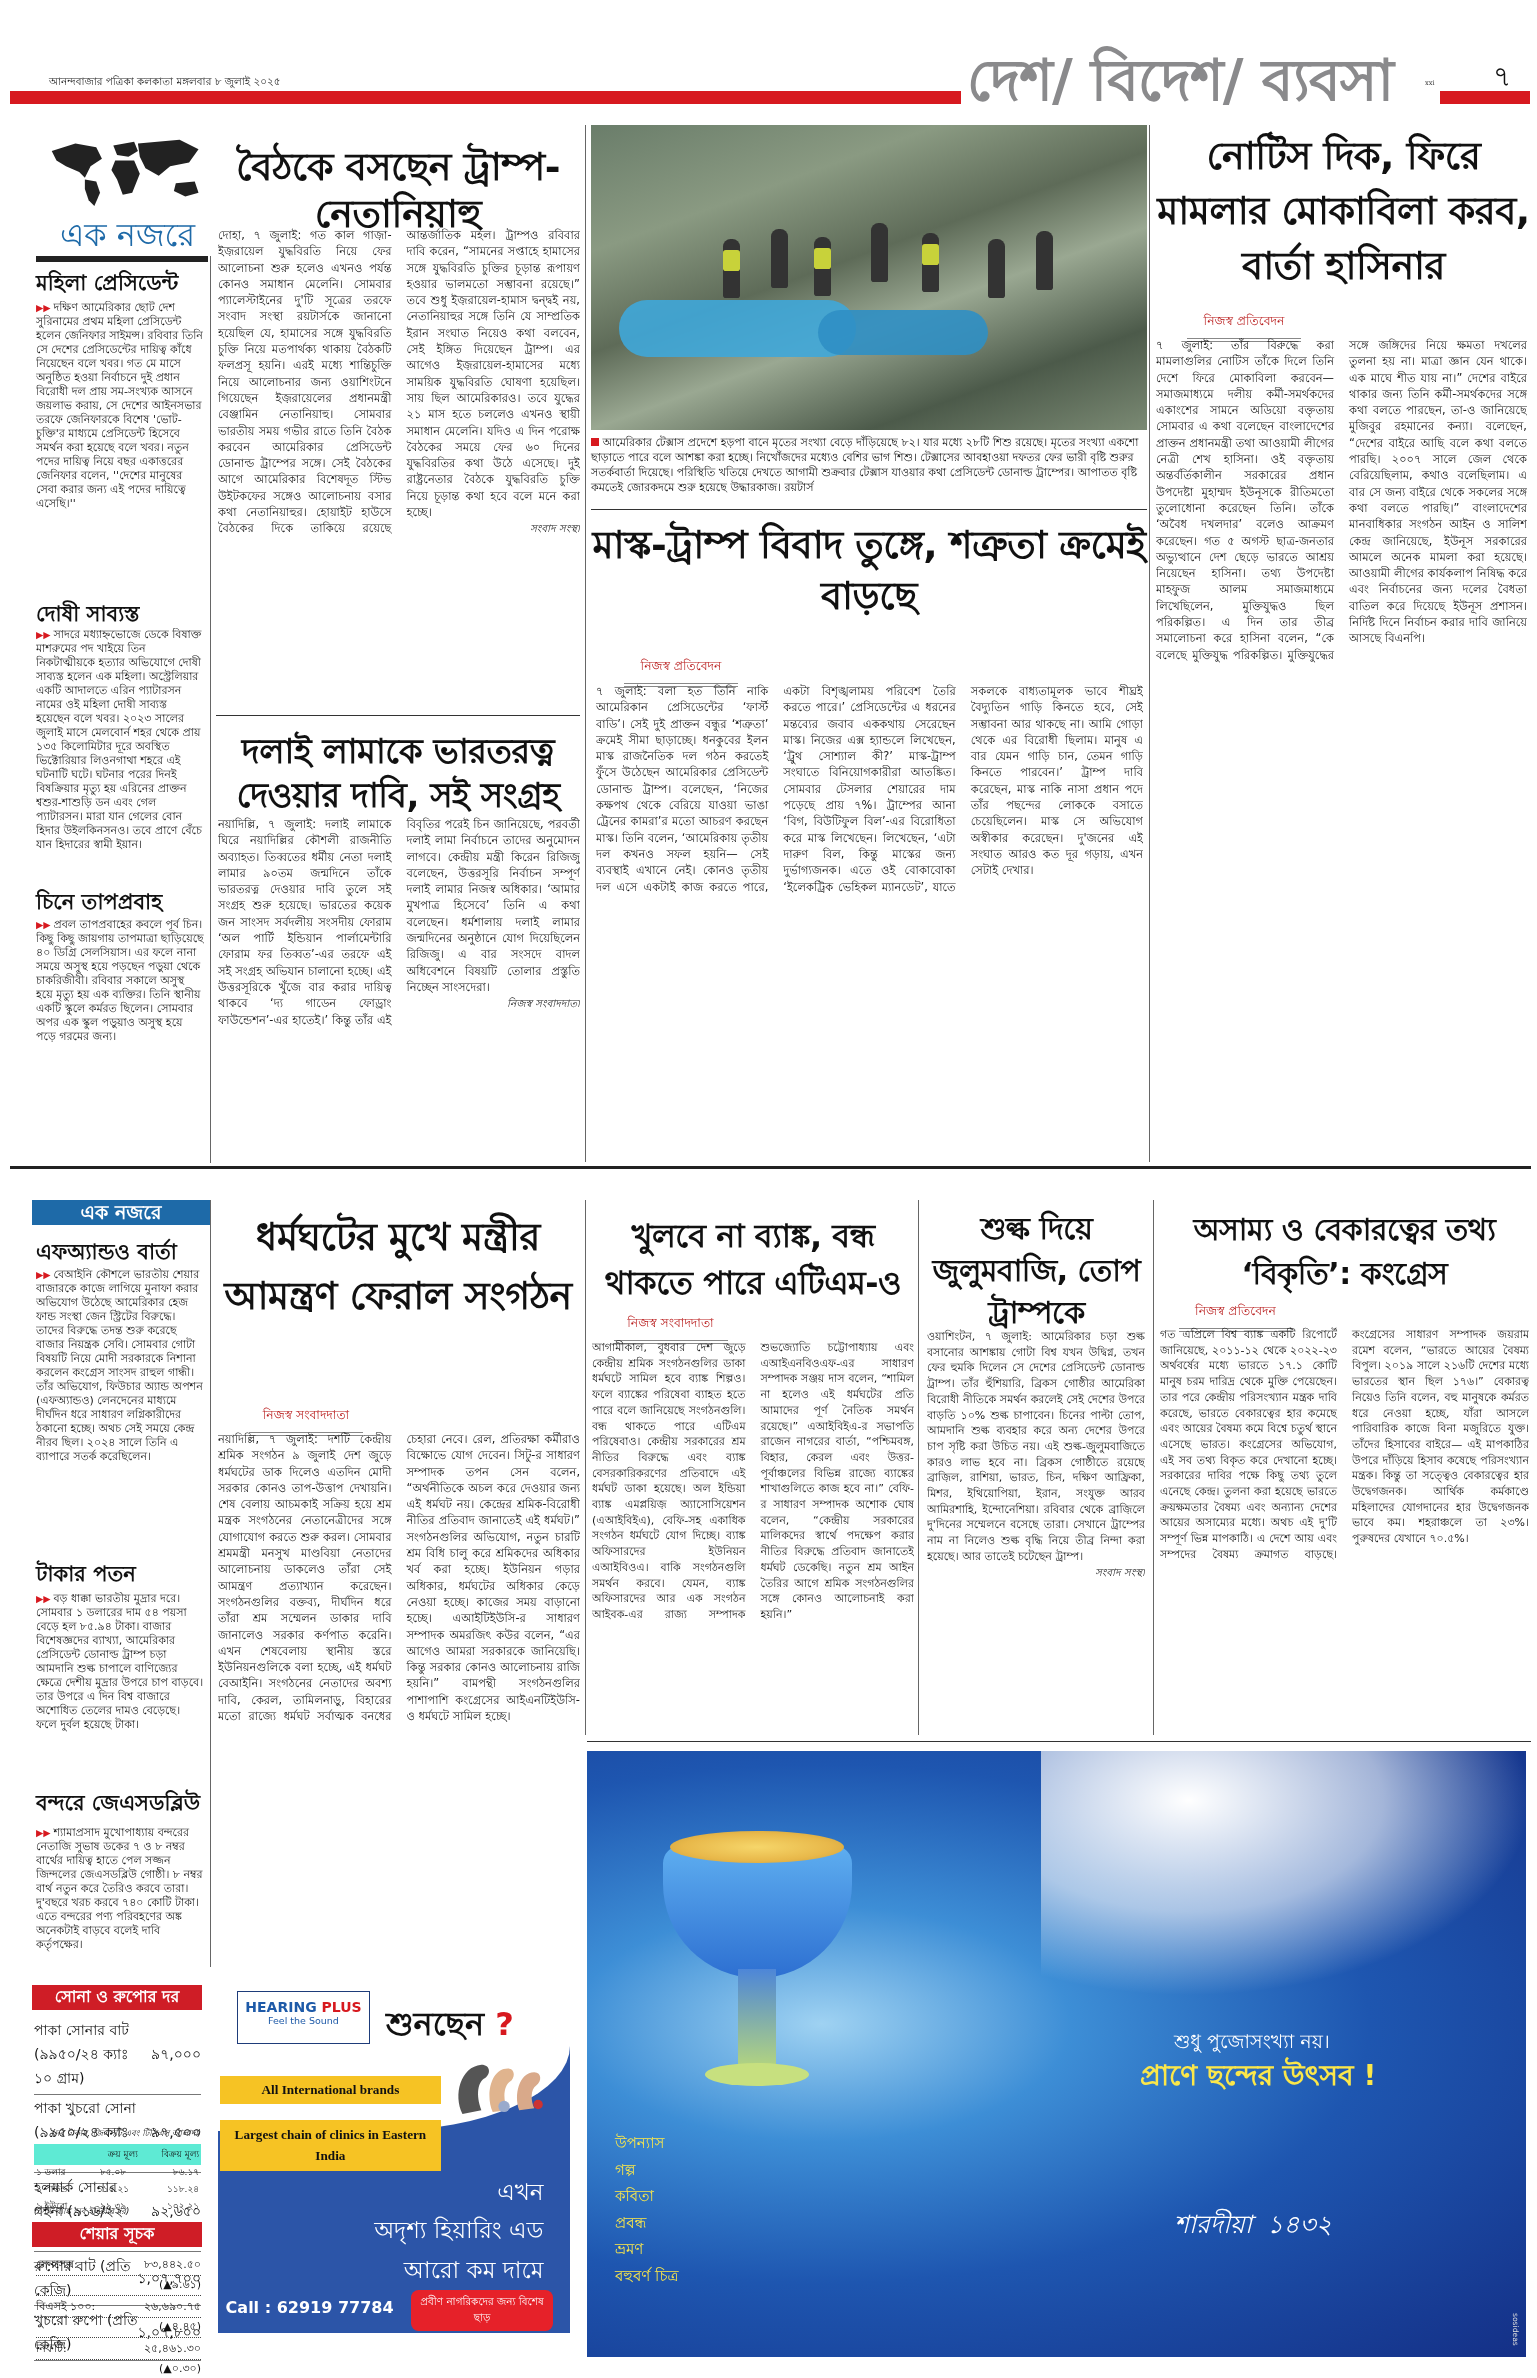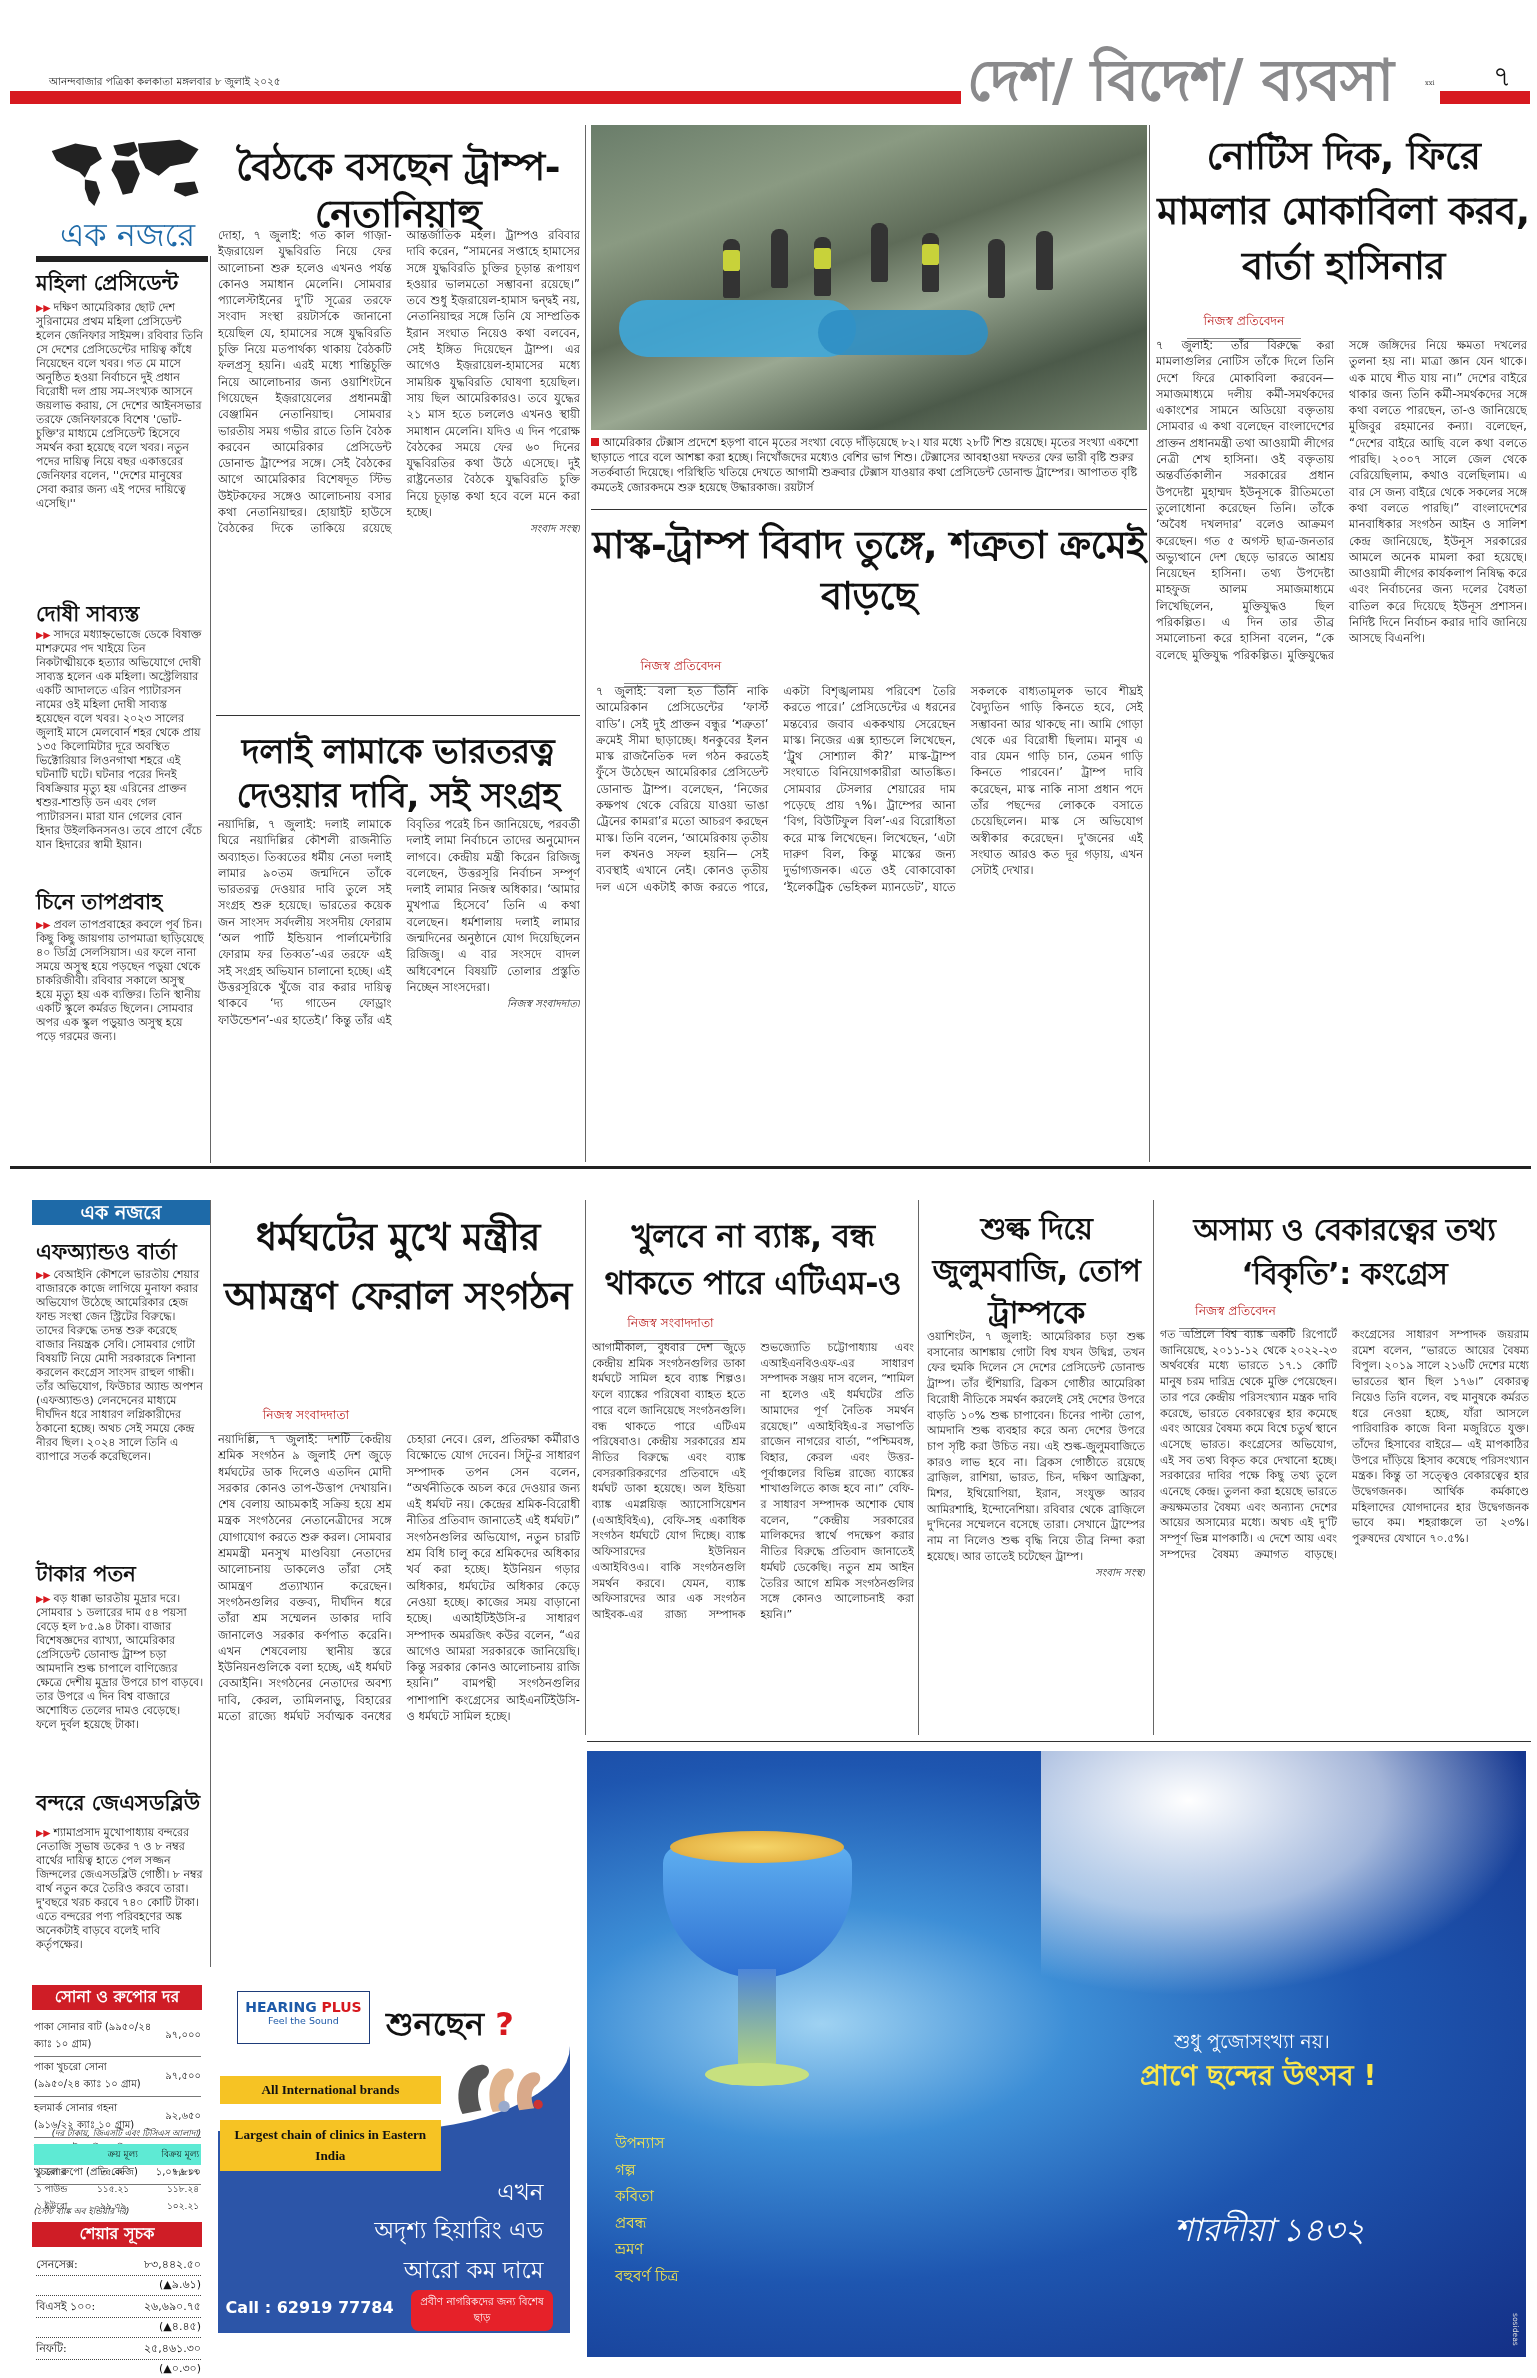--- a/index.html
+++ b/index.html
@@ -29,21 +29,21 @@
   #map-graphic{left:47px;top:134px;width:161px;height:74px;}
   #ek-najore-top{left:47px;top:210px;width:161px;text-align:center;font-size:32px;color:#1e6aa8;font-family:"DejaVu Sans",sans-serif;}
   #sidebar-top-bar{left:36px;top:256px;width:172px;height:5.7px;background:#222;}
   .brief-title{position:absolute;left:36px;width:172px;font-family:"DejaVu Sans",sans-serif;font-weight:bold;font-size:21px;color:#111;}
   .brief-body{position:absolute;left:36px;width:168px;font-family:"DejaVu Sans",sans-serif;font-size:11px;line-height:14px;color:#1a1a1a;}
   .arrow{color:#d7191f;font-size:9.5px;margin-right:2.8px;}
   #ek-najore-bottom{left:32px;top:1200px;width:178px;height:24.6px;background:#1e6aa8;color:#fff;font-family:"DejaVu Sans",sans-serif;font-weight:bold;font-size:19px;text-align:center;line-height:24.6px;}
 
   
   .redbox{position:absolute;left:32px;width:170px;height:24.6px;background:#cf1d26;color:#fff;text-align:center;font-family:"DejaVu Sans",sans-serif;font-weight:bold;font-size:16px;line-height:24.6px;}
-  #gold-table{left:34px;top:2016px;width:167px;font-family:"DejaVu Sans",sans-serif;font-size:10px;border-collapse:collapse;}
+  #gold-table{left:34px;top:2016px;width:167px;font-family:"DejaVu Sans",sans-serif;font-size:14px;border-collapse:collapse;}
   #gold-table td{border-bottom:0.9px solid #777;padding:2.8px 0;vertical-align:middle;}
   #gold-table td.v{text-align:right;}
   #gold-note{left:34px;top:2127px;width:167px;text-align:right;font-style:italic;font-size:8.5px;font-family:"DejaVu Sans",sans-serif;}
   #fx-table{left:34px;top:2144px;width:167px;font-family:"DejaVu Sans",sans-serif;font-size:9px;border-collapse:collapse;}
   #fx-table th{background:#5eead4;font-weight:normal;padding:2.8px 1.9px;text-align:right;}
   #fx-table td{padding:0.9px 1.9px;}
   #fx-table td.n{text-align:center;}
   #fx-table td.r{text-align:right;}
   #fx-note{left:34px;top:2205px;width:167px;font-style:italic;font-size:8.5px;font-family:"DejaVu Sans",sans-serif;}
   #share-list{left:36px;top:2254px;width:165px;font-family:"DejaVu Sans",sans-serif;font-size:11px;}
@@ -76,21 +76,21 @@
 
   #sharadiya-ad{left:587px;top:1751px;width:939px;height:606px;background:radial-gradient(ellipse at 25% 45%,#9fd2f2 0%,#3d8ed6 25%,#1e56b0 55%,#142f86 100%);overflow:hidden;}
   #sa-light{position:absolute;left:454px;top:0;width:492px;height:246px;background:radial-gradient(ellipse at 30% 20%,#fff 0%,rgba(255,255,255,.6) 40%,rgba(255,255,255,0) 70%);}
   #sa-cup{position:absolute;left:76px;top:95px;width:189px;height:132px;background:linear-gradient(180deg,#5eaef0,#2d6fd1);border-radius:19px 19px 104px 104px;}
   #sa-cup-top{position:absolute;left:83px;top:80px;width:174px;height:32px;background:radial-gradient(ellipse,#f6d66a,#e8b84a 60%,#c99c3a);border-radius:50%;}
   #sa-stem{position:absolute;left:151px;top:218px;width:38px;height:104px;background:linear-gradient(180deg,#4d86d8,#b9d97a);}
   #sa-base{position:absolute;left:118px;top:312px;width:104px;height:23px;background:#c7e07f;border-radius:50%;}
   #sa-tag1{position:absolute;left:587px;top:276px;color:#fff;font-family:"DejaVu Sans",sans-serif;font-size:19px;}
   #sa-tag2{position:absolute;left:553px;top:303px;color:#fbe74a;font-family:"DejaVu Sans",sans-serif;font-weight:bold;font-size:28px;}
   #sa-genres{position:absolute;left:28px;top:379px;color:#fbe74a;font-family:"DejaVu Sans",sans-serif;font-size:15px;line-height:26.5px;}
-  #sa-brand-line{position:absolute;left:587px;top:454px;color:#fff;font-family:Liberation Serif, serif;font-style:italic;font-size:32px;}
+  #sa-brand-line{position:absolute;left:587px;top:454px;color:#fff;font-family:Liberation Mono, monospace;font-style:italic;font-size:25px;}
   #sa-brand{position:absolute;left:549px;top:494px;color:#fff;font-family:"DejaVu Sans",sans-serif;font-weight:bold;font-size:38px;}
   #sa-credit{position:absolute;right:5.7px;bottom:11.4px;color:#ddd;font-size:7.6px;writing-mode:vertical-rl;font-family:"DejaVu Sans",sans-serif;}
 </style>
 </head>
 <body>
 
 <div class="abs" id="masthead-meta">আনন্দবাজার পত্রিকা কলকাতা মঙ্গলবার ৮ জুলাই ২০২৫</div>
 <div class="abs" id="red-bar-left"></div>
 <div class="abs" id="section-title">দেশ/ বিদেশ/ ব্যবসা</div>
 <div class="abs" id="tiny-mark">xxi</div>

